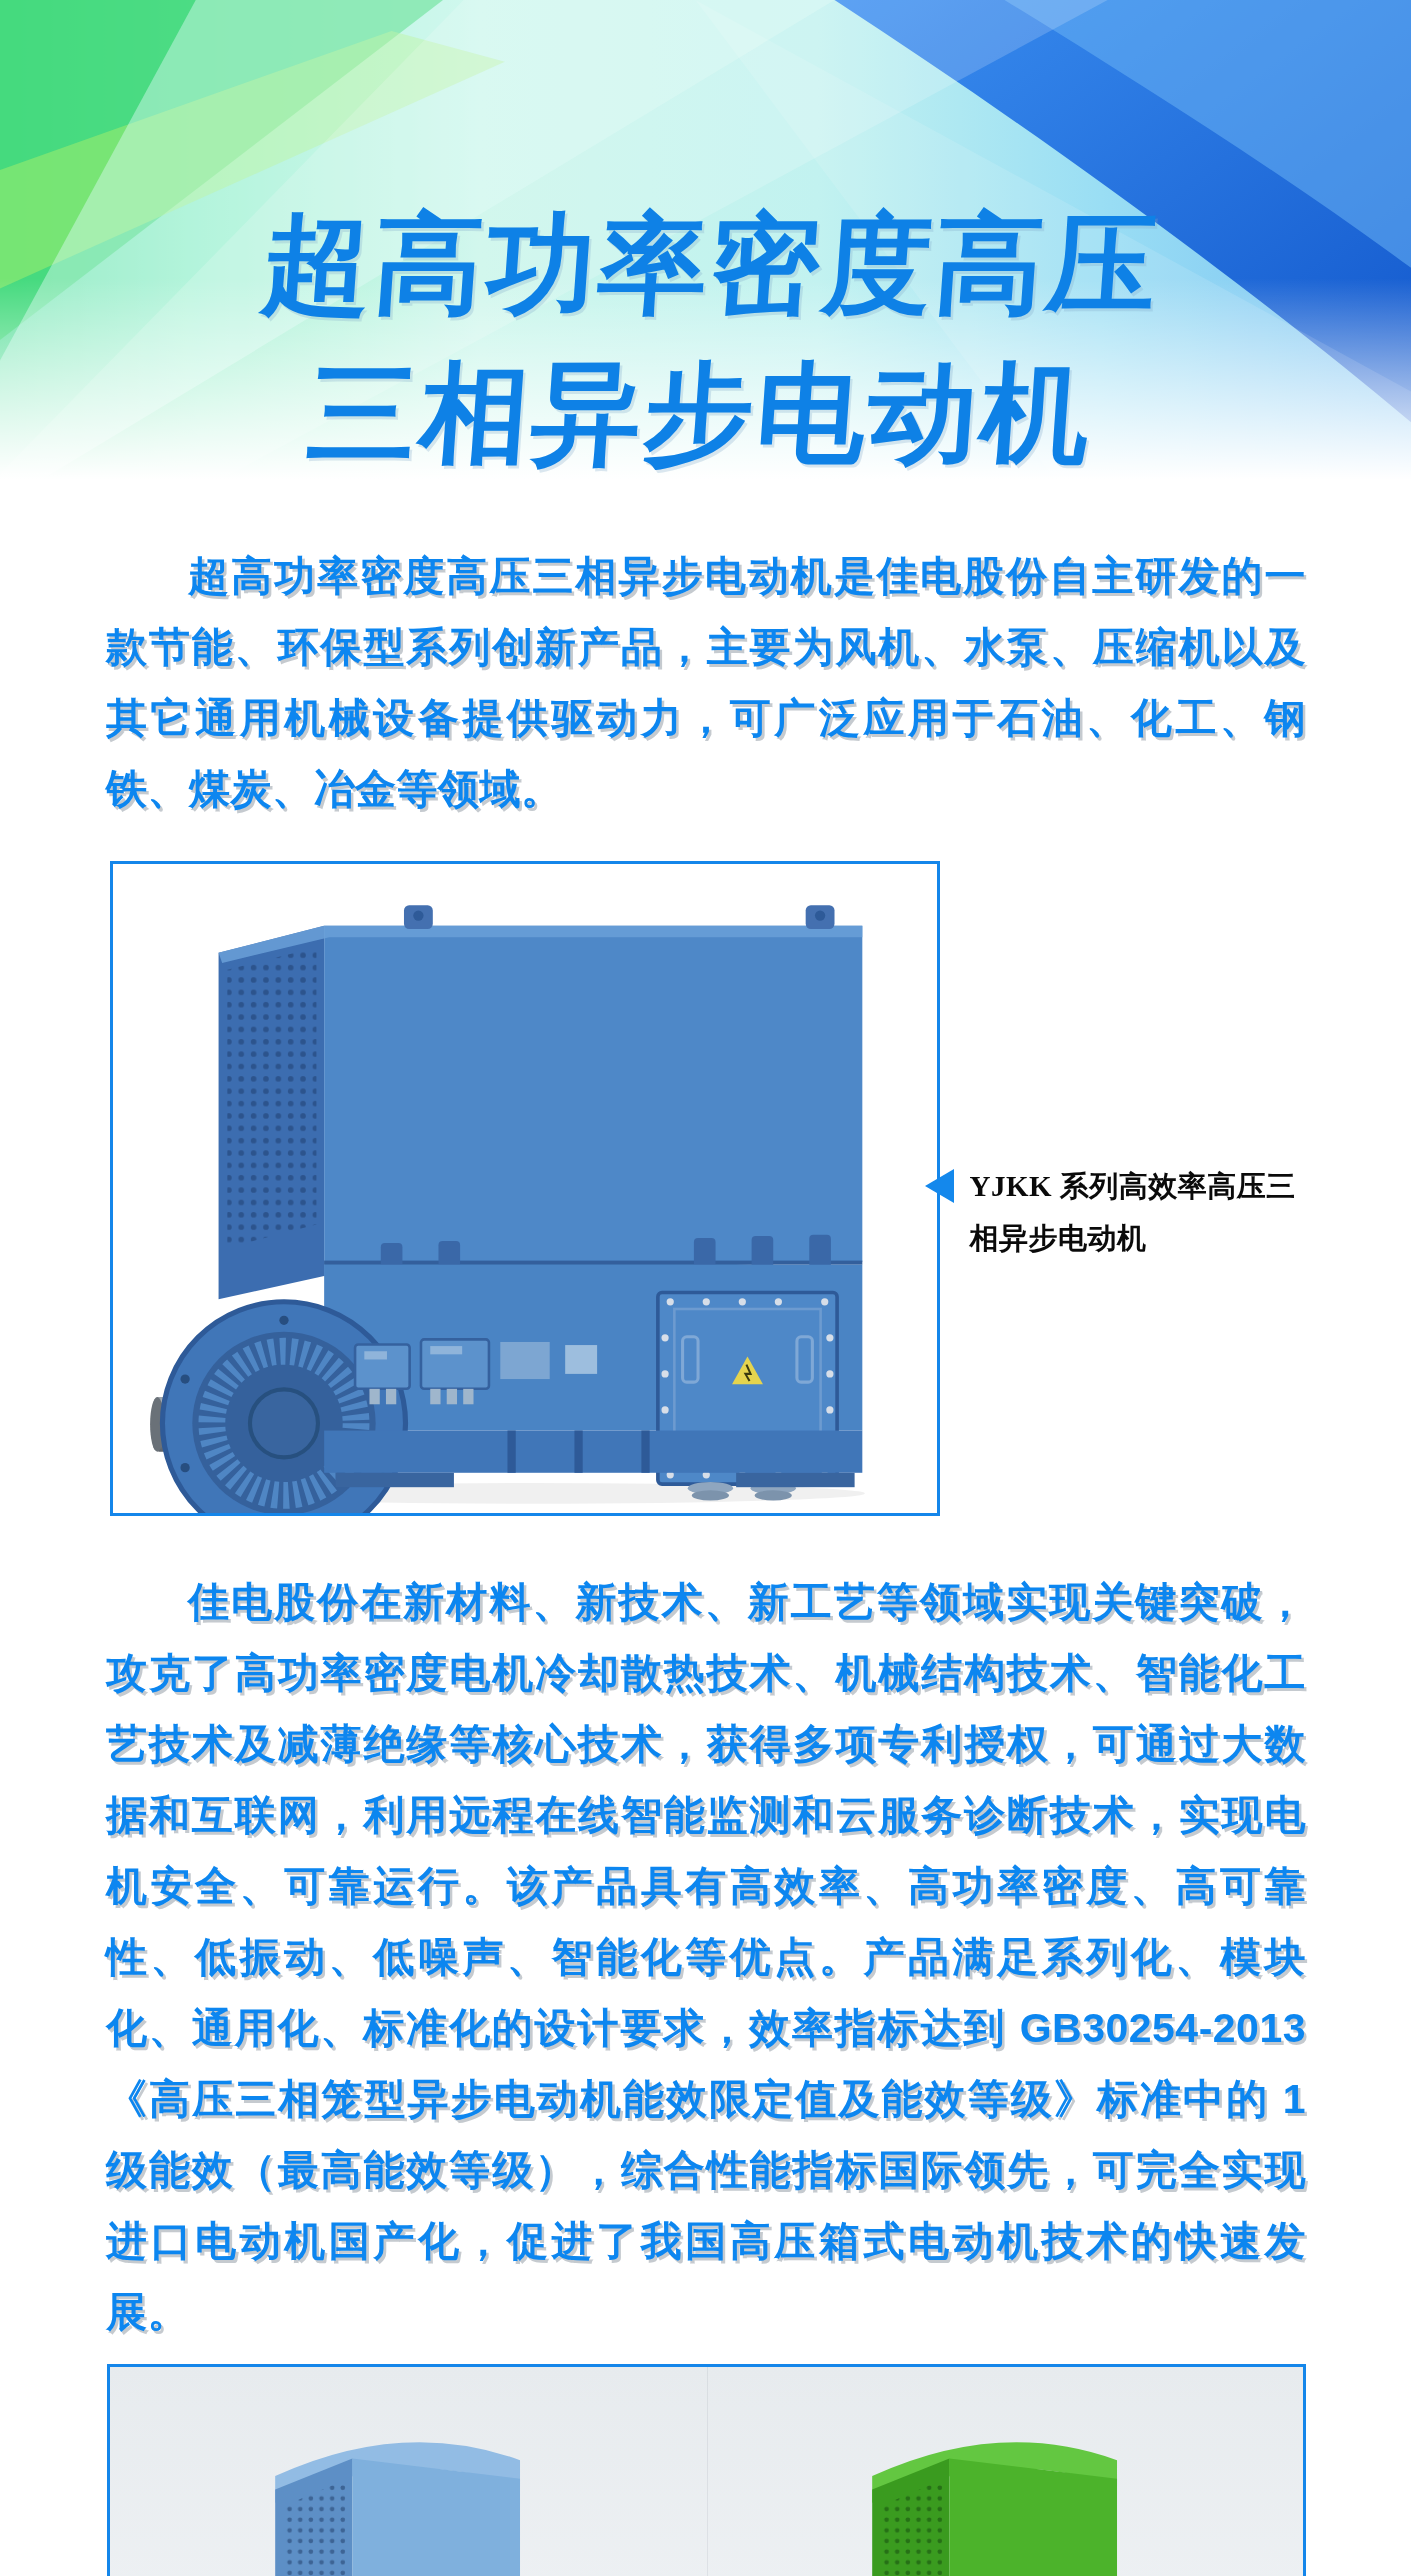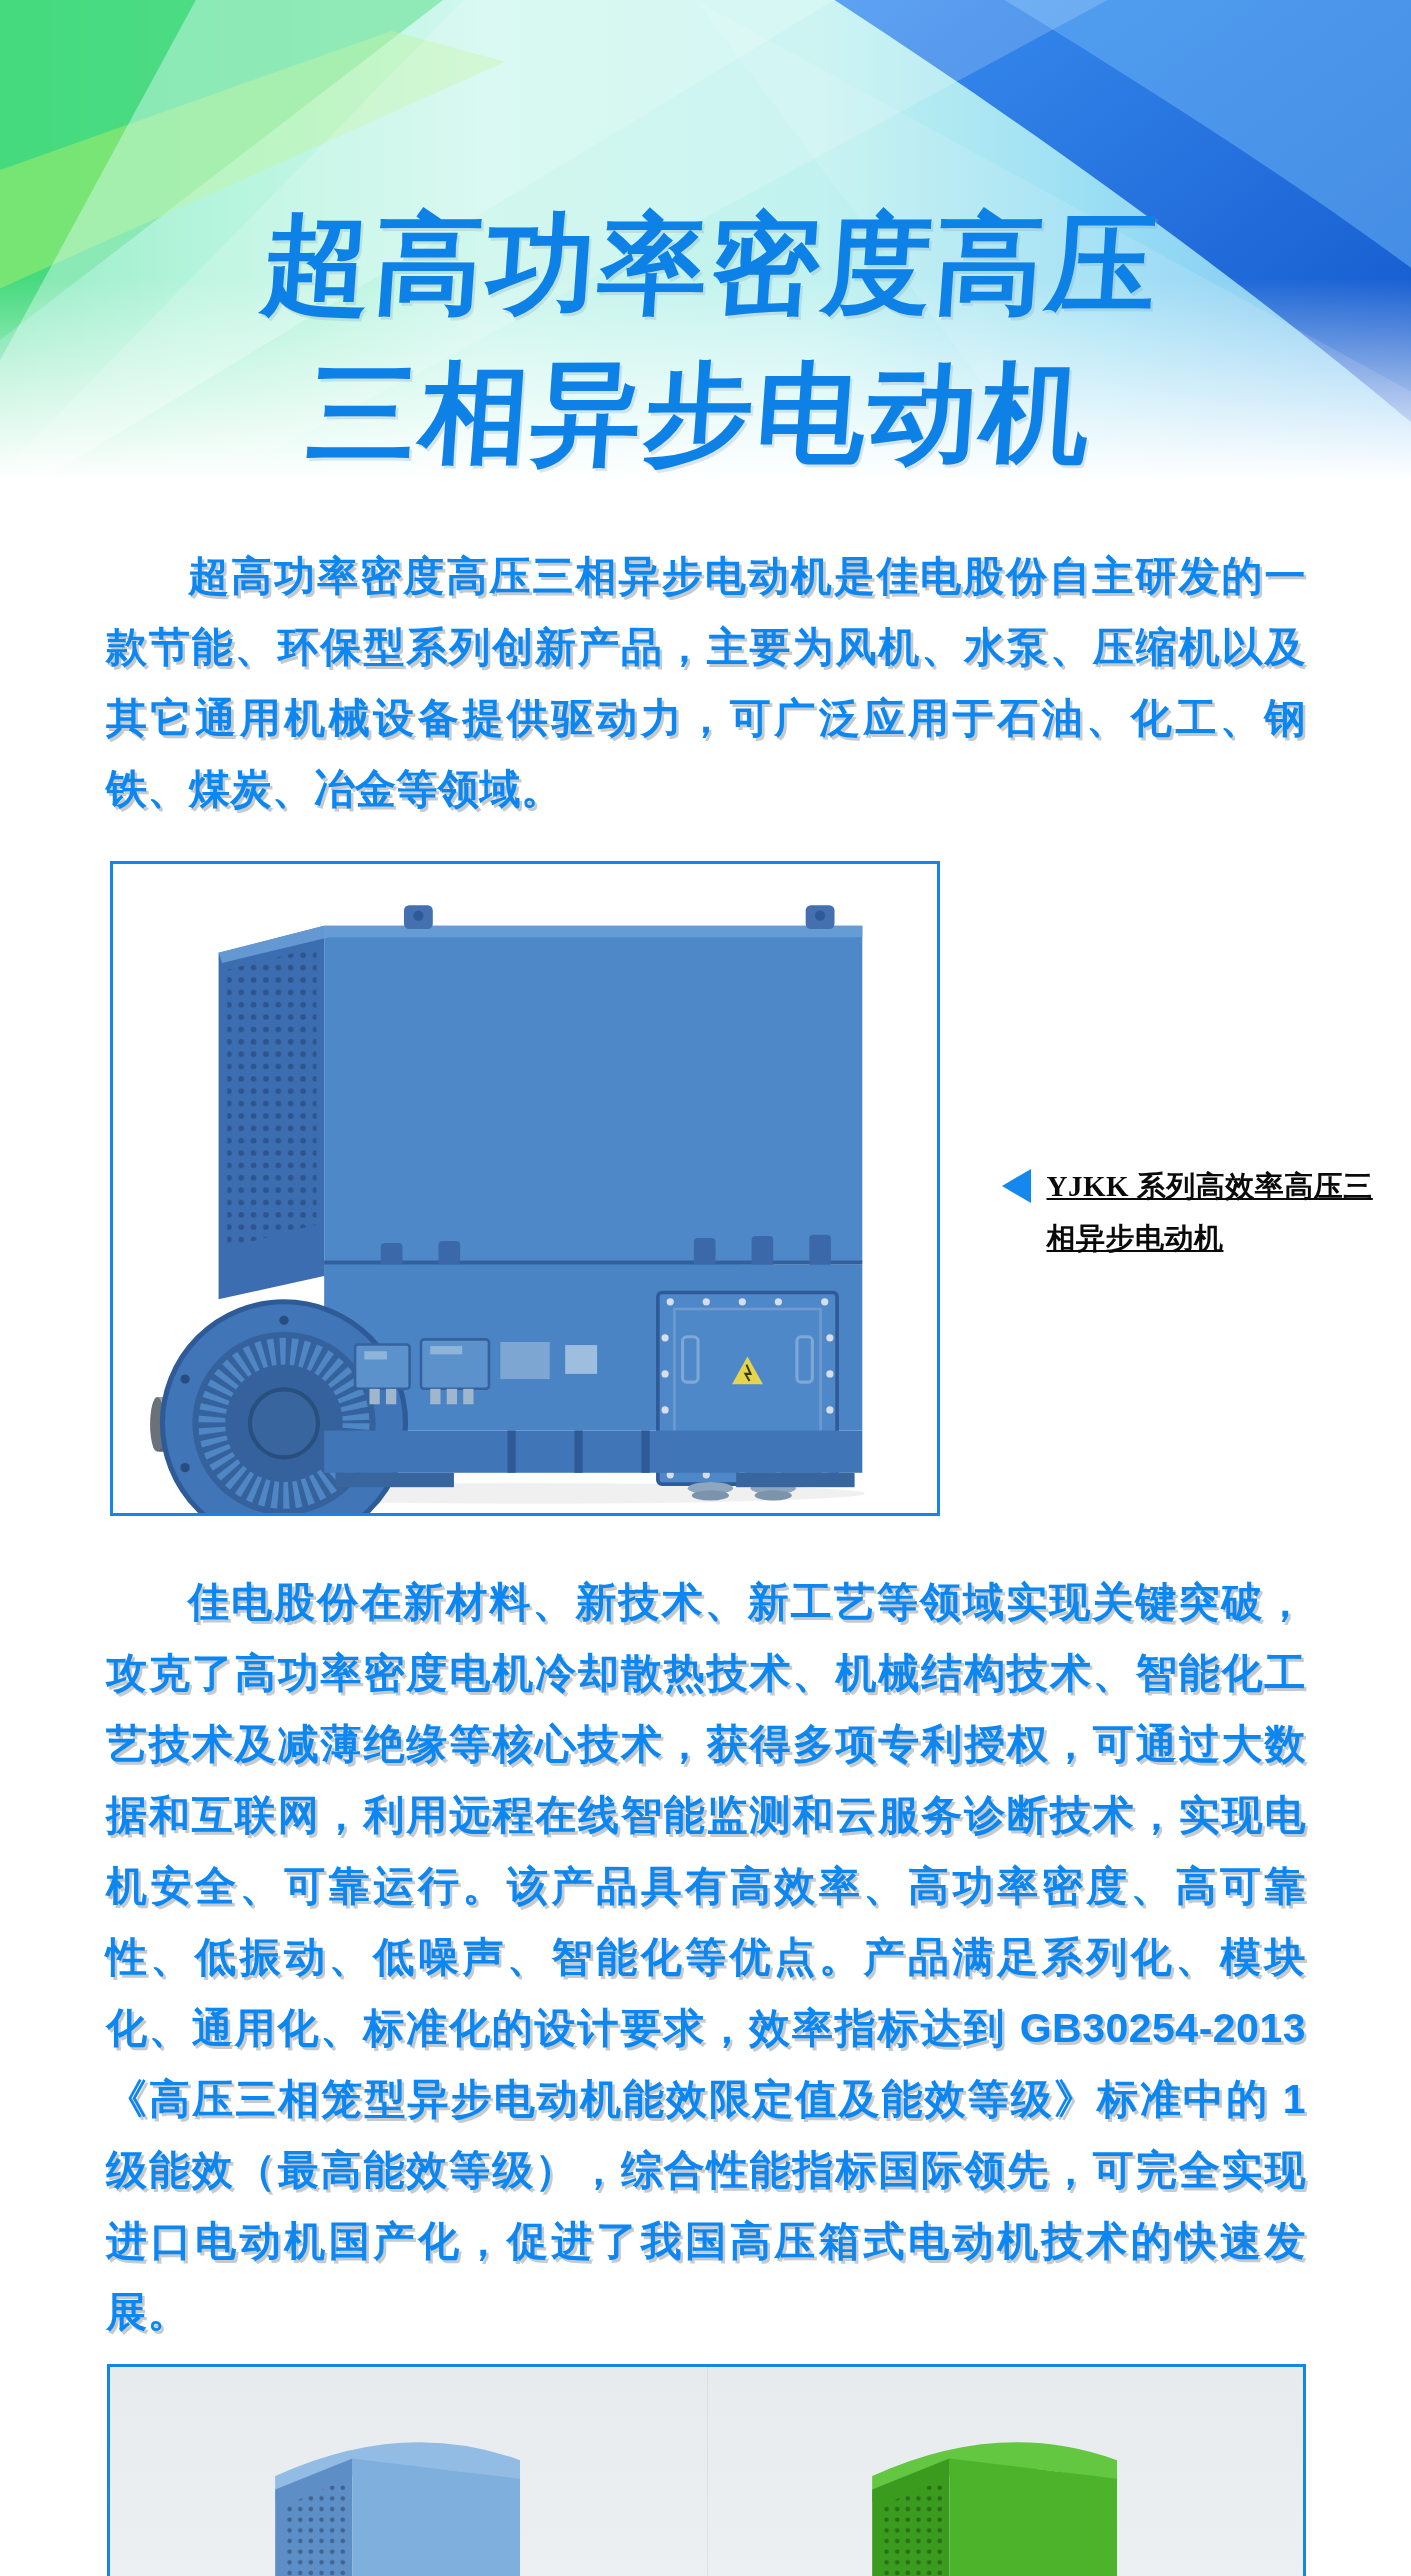--- a/index.html
+++ b/index.html
@@ -54,21 +54,21 @@
     background:rgba(90,100,115,.10);}
   .fig2-inner{position:absolute;inset:0;display:flex;}
   .fig2-half{position:relative;width:50%;height:100%;}
 
   
   .caption{
     position:absolute;display:flex;align-items:flex-start;
     color:#0a0a0a;font-family:"Liberation Serif", serif;font-weight:700;
     font-size:29px;line-height:52px;
   }
-  .caption-1{left:1002px;top:1160px;width:376px;text-decoration:underline;}
+  .caption-1{left:925px;top:1160px;width:376px;}
   .tri{flex:none;width:0;height:0;}
   .tri-left{
     border-top:17.5px solid transparent;border-bottom:17.5px solid transparent;
     border-right:29px solid #1488ec;margin:9.3px 15.5px 0 0;
   }
   .caption-text{letter-spacing:0.5px;}
 
   
   .pal-blue .m-side{fill:#5d8fc6;} .pal-blue .m-front{fill:#7fb0dd;}
   .pal-blue .m-dark{fill:#4a7ab2;} .pal-blue .m-deep{fill:#39659e;}

